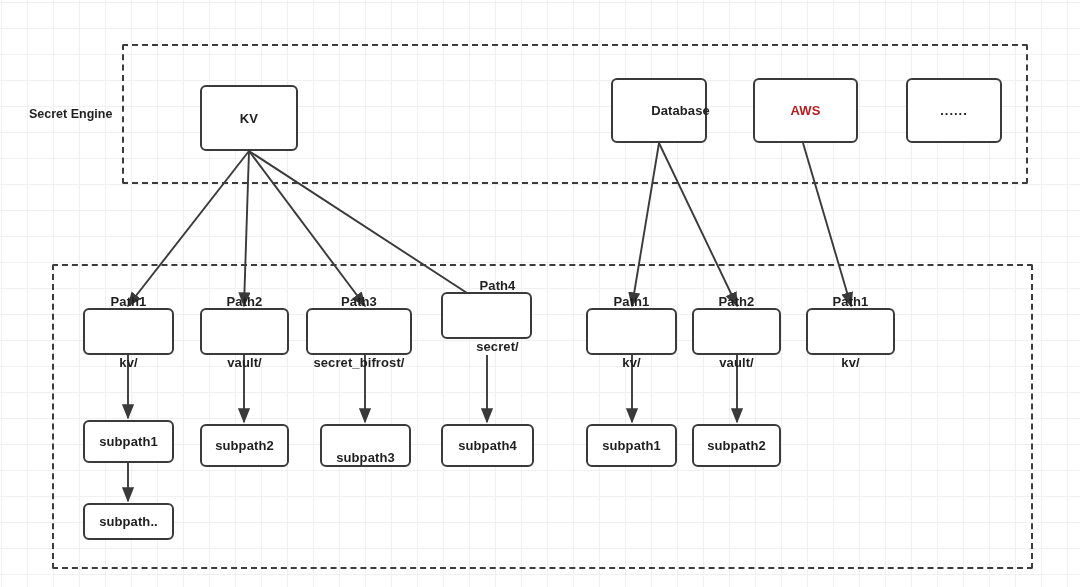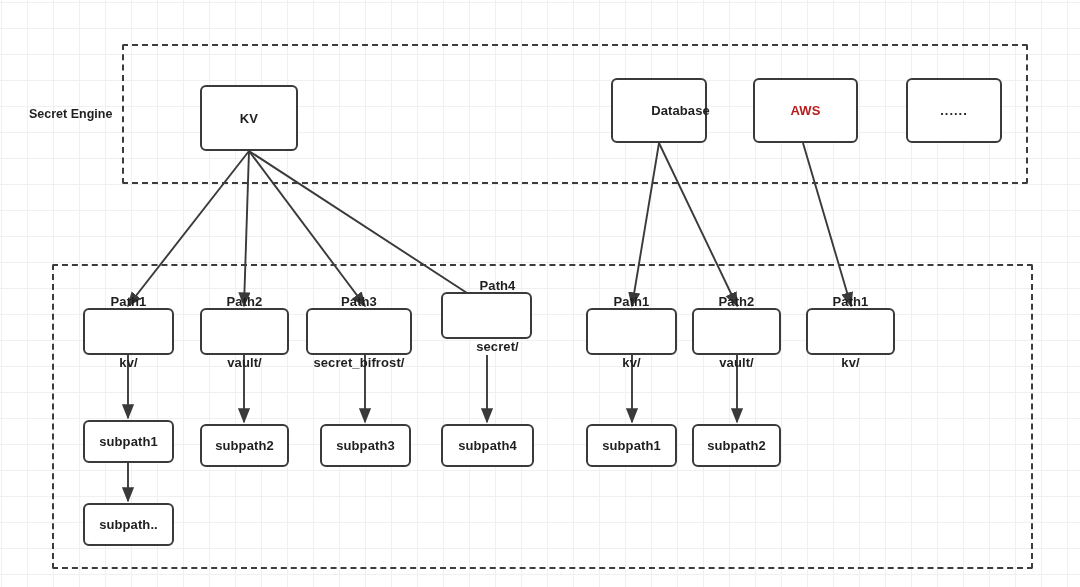--- a/index.html
+++ b/index.html
@@ -141,27 +141,27 @@
       <div class="node" style="left: 806px; top: 308px; width: 89px; height: 47px; border-color: rgb(58, 58, 58); color: rgb(31, 31, 31);">
         <span class="l1">Path1</span>
         <span class="l2">kv/</span>
       </div>
       <div class="node" style="left: 83px; top: 420px; width: 91px; height: 43px; border-color: rgb(58, 58, 58); color: rgb(31, 31, 31);">
         <span class="l1">subpath1</span>
       </div>
       <div class="node" style="left: 200px; top: 424px; width: 89px; height: 43px; border-color: rgb(58, 58, 58); color: rgb(31, 31, 31);">
         <span class="l1">subpath2</span>
       </div>
-      <div class="node" style="left: 320px; top: 424px; width: 91px; height: 43px; border-color: rgb(58, 58, 58); color: rgb(31, 31, 31);">
+      <div class="node" style="left: 320px; top: 424px; width: 91px; height: 43px; border-color: rgb(58, 58, 58); color: rgb(31, 31, 31); justify-content: flex-end;">
         <span class="l1">subpath3</span>
       </div>
       <div class="node" style="left: 441px; top: 424px; width: 93px; height: 43px; border-color: rgb(58, 58, 58); color: rgb(31, 31, 31);">
         <span class="l1">subpath4</span>
       </div>
-      <div class="node" style="left: 83px; top: 503px; width: 91px; height: 43px; border-color: rgb(58, 58, 58); color: rgb(31, 31, 31); text-align: center;">
+      <div class="node" style="left: 83px; top: 503px; width: 91px; height: 37px; border-color: rgb(58, 58, 58); color: rgb(31, 31, 31); text-align: center;">
         <span class="l1">subpath..</span>
       </div>
       <div class="node" style="left: 586px; top: 424px; width: 91px; height: 43px; border-color: rgb(58, 58, 58); color: rgb(31, 31, 31);">
         <span class="l1">subpath1</span>
       </div>
       <div class="node" style="left: 692px; top: 424px; width: 89px; height: 43px; border-color: rgb(58, 58, 58); color: rgb(31, 31, 31);">
         <span class="l1">subpath2</span>
       </div>
     </div>
   <div id="label-layer">

